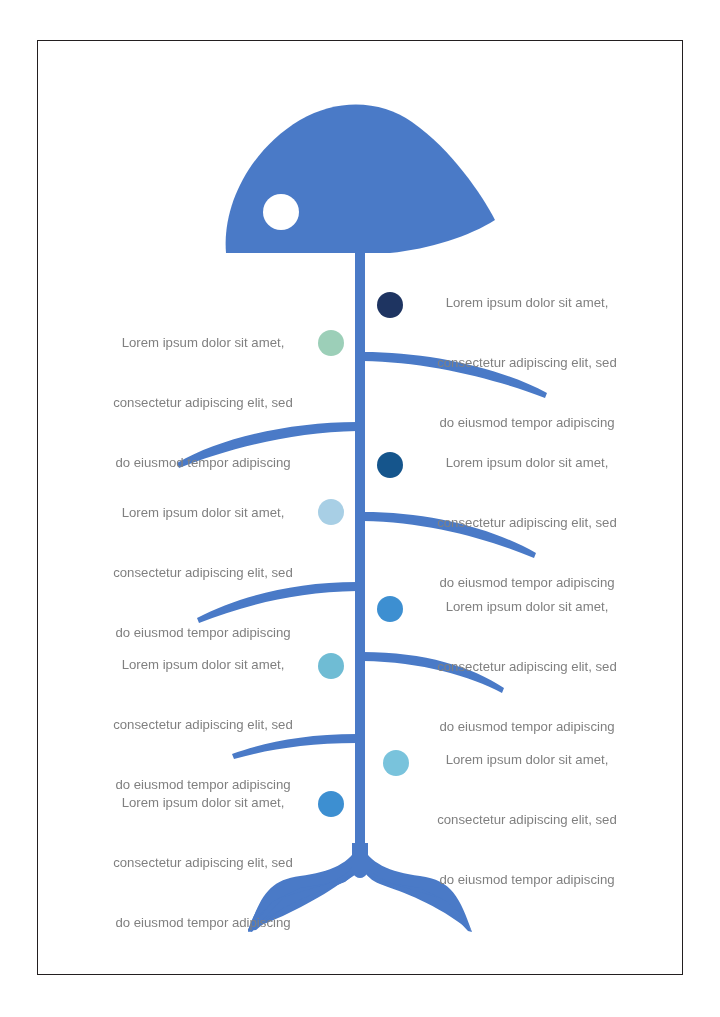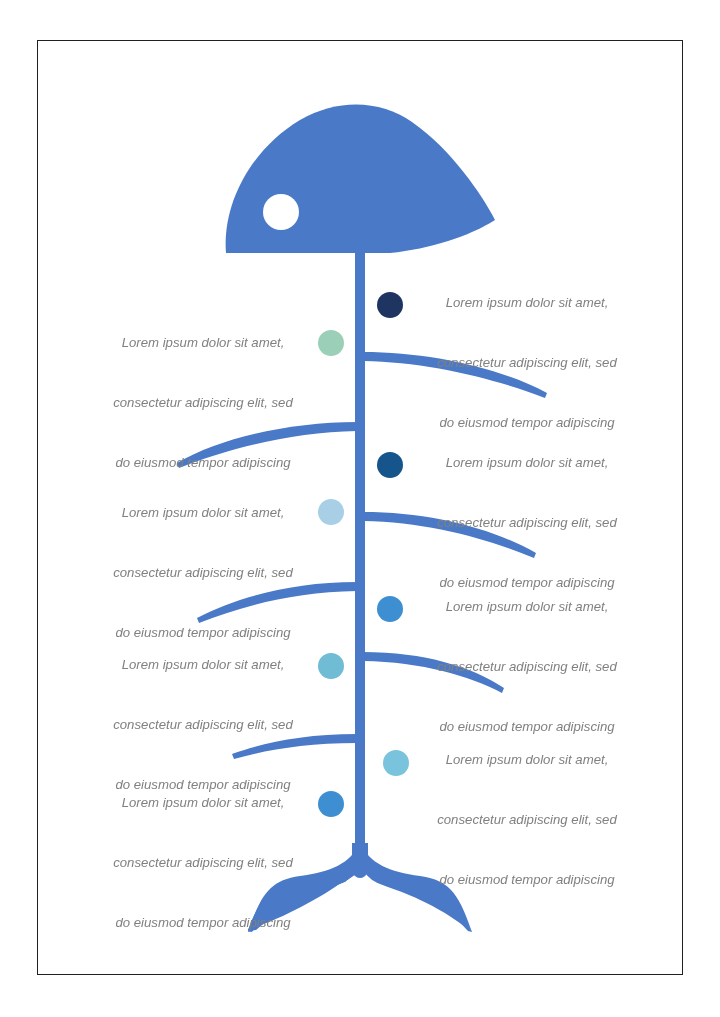--- a/index.html
+++ b/index.html
@@ -15,21 +15,20 @@
     font-family: "Liberation Sans", sans-serif;
   }
 
   #page {
     position: absolute;
     left: 0;
     top: 0;
     width: 720px;
     height: 1017px;
     background: #ffffff;
-    font-style: italic;
   }
 
   #page-border {
     position: absolute;
     left: 37px;
     top: 40px;
     width: 646px;
     height: 935px;
     border: 1.5px solid #231f20;
     box-sizing: border-box;

